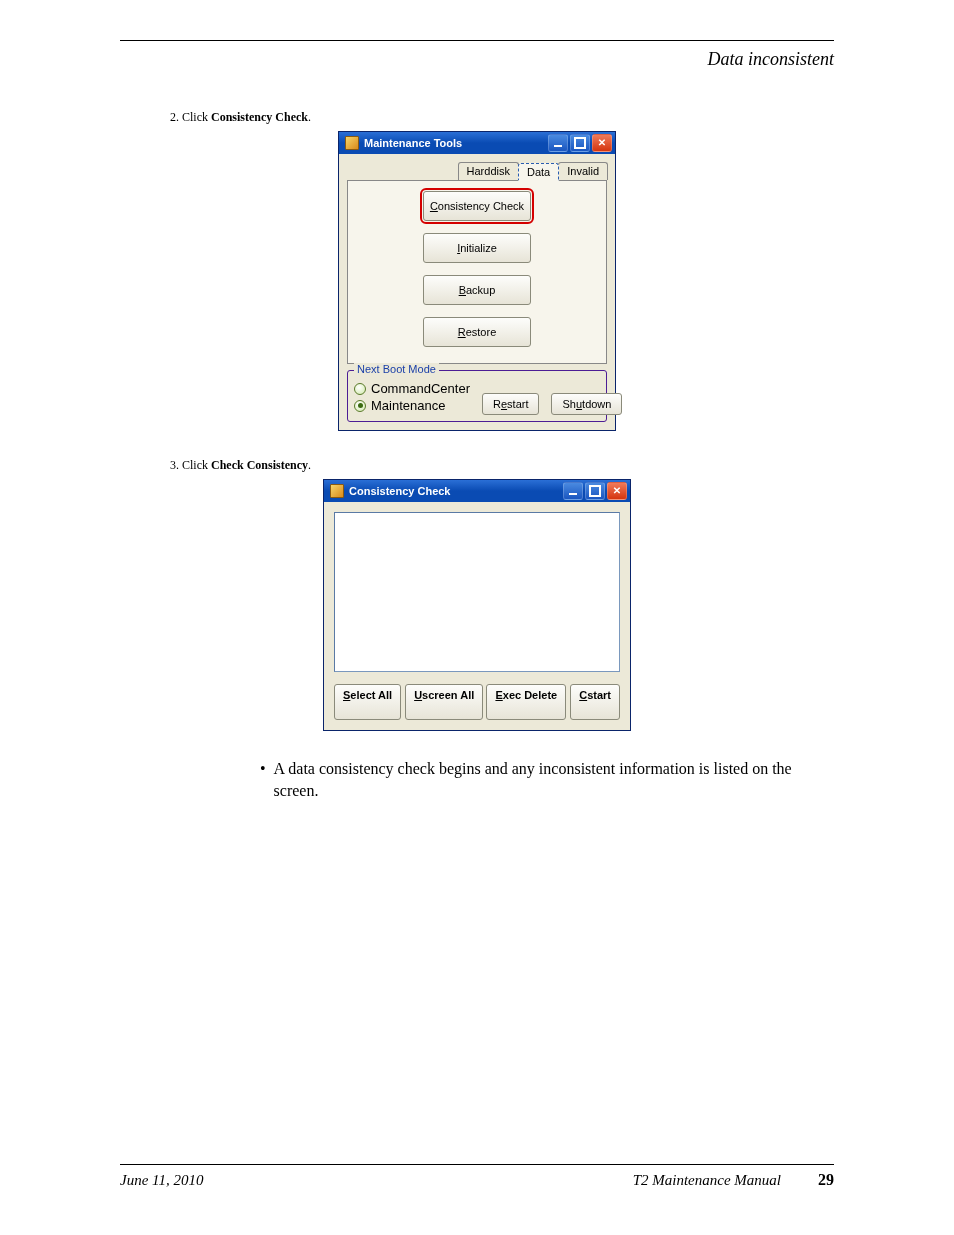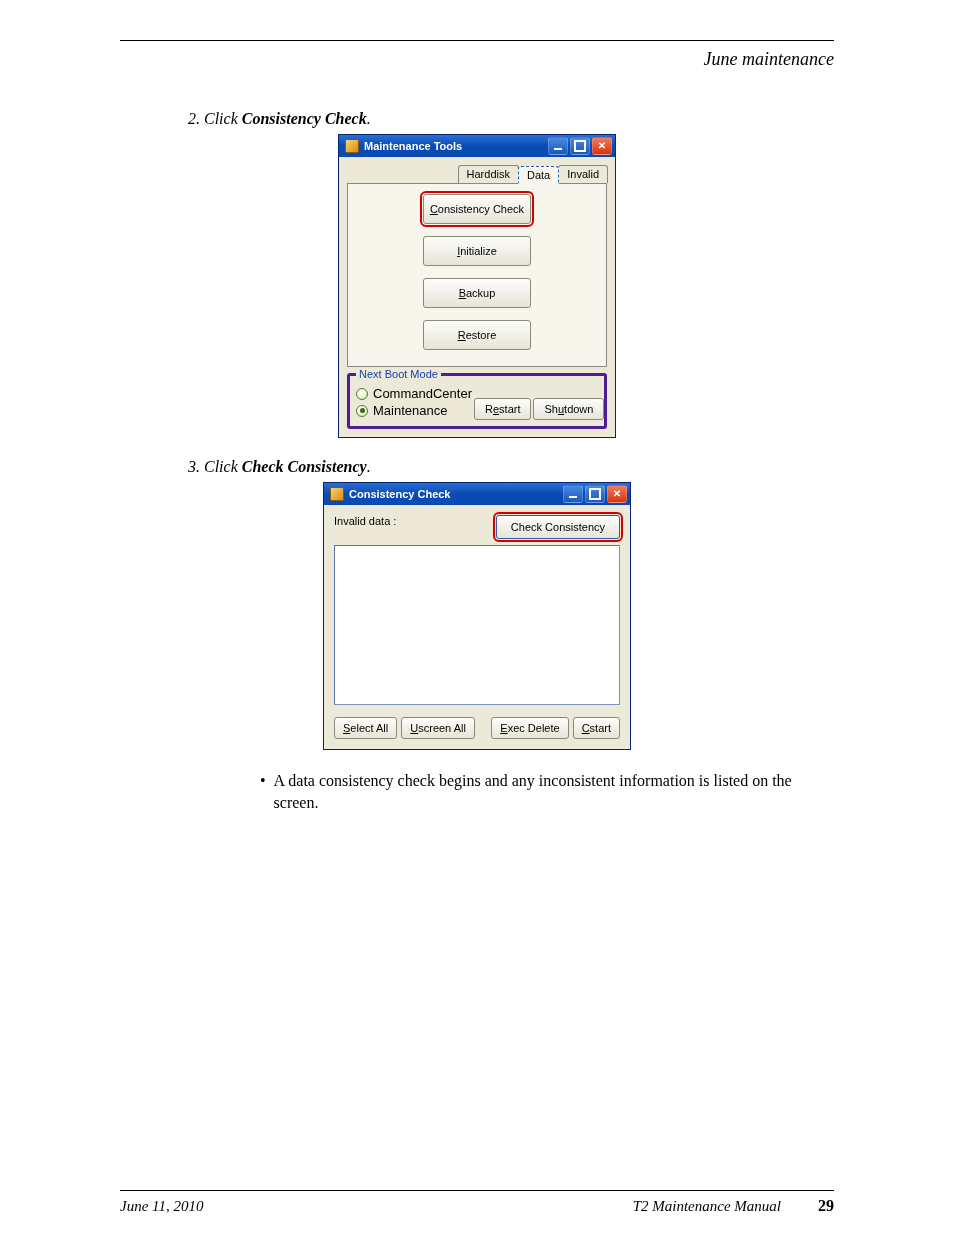--- a/index.html
+++ b/index.html
@@ -19,42 +19,41 @@
     margin-bottom: 8px;
   }
   .header-right {
     text-align: right;
     font-style: italic;
     font-family: "Times New Roman", serif;
     font-size: 18px;
     margin-bottom: 40px;
   }
   .step {
-    margin-left: 68px;
+    margin-left: 50px;
     margin-bottom: 6px;
-    font-size: 16px;
-    font-style: italic;
+    font-size: 12px;
   }
   .step-num { display: inline; }
   .step-text { display: inline; }
   .step b { font-weight: bold; }
   .bullet {
     margin-left: 140px;
     margin-right: 20px;
     font-size: 16px;
     display: flex;
     gap: 8px;
     line-height: 1.35;
   }
   .bullet .dot { flex: 0 0 auto; }
   .bullet .txt { flex: 1; }
 
   
   .dialog {
-    margin: 6px auto 20px auto;
+    margin: 6px auto 27px auto;
     border: 1px solid #0a246a;
     background: #15803d;
     font-family: Tahoma, Arial, sans-serif;
     font-size: 11px;
     color: #000;
   }
   .titlebar {
     height: 22px;
     background: linear-gradient(to bottom, #2a6fd6 0%, #0a4bb3 50%, #0a4bb3 100%);
     display: flex;
@@ -126,27 +125,27 @@
     color:#000;
     text-align:center;
     line-height:28px;
   }
   .bigbtn .ul { text-decoration: underline; }
   .bigbtn.highlight {
     outline: 2px solid #d40000;
     outline-offset: 1px;
   }
   .groupbox {
-    border:3px solid #4c1d95;
+    border:1px solid #4c1d95;
     border-radius:3px;
     margin-top:6px;
     padding: 8px 6px 6px 6px;
     position:relative;
     display:flex;
-    gap:2px;
+    gap:12px;
     align-items:flex-end;
   }
   .groupbox .legend {
     position:absolute; top:-8px; left:6px;
     background:#ece9d8;
     padding:0 3px;
     font-size:11px;
     color:#1a3fa8;
   }
   .radios { flex:1; }
@@ -178,49 +177,49 @@
     font-size:11px; line-height:22px;
   }
   .listbox {
     width:100%; height:160px;
     background:#fff; border:1px solid #7a98bd;
     border-top-color:#5a7aa5; border-left-color:#5a7aa5;
   }
   .d2-bottom { display:flex; justify-content:space-between; margin-top:12px;}
   .btncluster { display:flex; gap:4px; }
   .sbtn {
-    height:22px; padding:0 8px;
+    height:36px; padding:0 8px;
     background:linear-gradient(to bottom,#fdfdfb,#e7e4d7);
     border:1px solid #8a8a7a; border-radius:3px;
-    font-size:11px; line-height:20px;
+    font-size:11px; line-height:20px;font-weight:bold;
   }
   .sbtn .ul{text-decoration:underline;}
 
   
   .footer {
     position:absolute;
     left:120px; right:120px;
-    bottom:20px;
+    bottom:46px;
     border-top:1px solid #000;
     padding-top:6px;
     display:flex;
     justify-content:space-between;
     align-items:center;
     font-size:15px;
   }
   .footer-left { font-style:italic; }
   .footer-right { font-style:italic; display:flex; gap:37px; align-items:baseline;}
   .footer-right .pageno { font-style:normal; font-weight:bold; font-size:16px;}
 </style>
 </head>
 <body>
 
 <div class="page">
   <div class="topline"></div>
-  <div class="header-right">June maintenance</div>
+  <div class="header-right">Data inconsistent</div>
 
   <div class="step">
     <span class="step-num">2.</span>
     <span class="step-text">
       <span>Click </span><b>Consistency Check</b><span>.</span>
     </span>
   </div>
 
   <div class="dialog d1">
     <div class="titlebar">
@@ -289,26 +288,20 @@
         <span class="titlebar-icon"></span>
         <span>Consistency Check</span>
       </div>
       <div class="winbtns">
         <span class="winbtn min"></span>
         <span class="winbtn max"></span>
         <span class="winbtn close"></span>
       </div>
     </div>
     <div class="client">
-      <div class="d2-top">
-        <span class="d2-label">Invalid data :</span>
-        <div class="checkbtn">
-          <span>C</span><span class="ul">h</span><span>eck Consistency</span>
-        </div>
-      </div>
       <div class="listbox"></div>
       <div class="d2-bottom">
         <div class="btncluster">
           <div class="sbtn">
             <span class="ul">S</span><span>elect All</span>
           </div>
           <div class="sbtn">
             <span class="ul">U</span><span>screen All</span>
           </div>
         </div>

